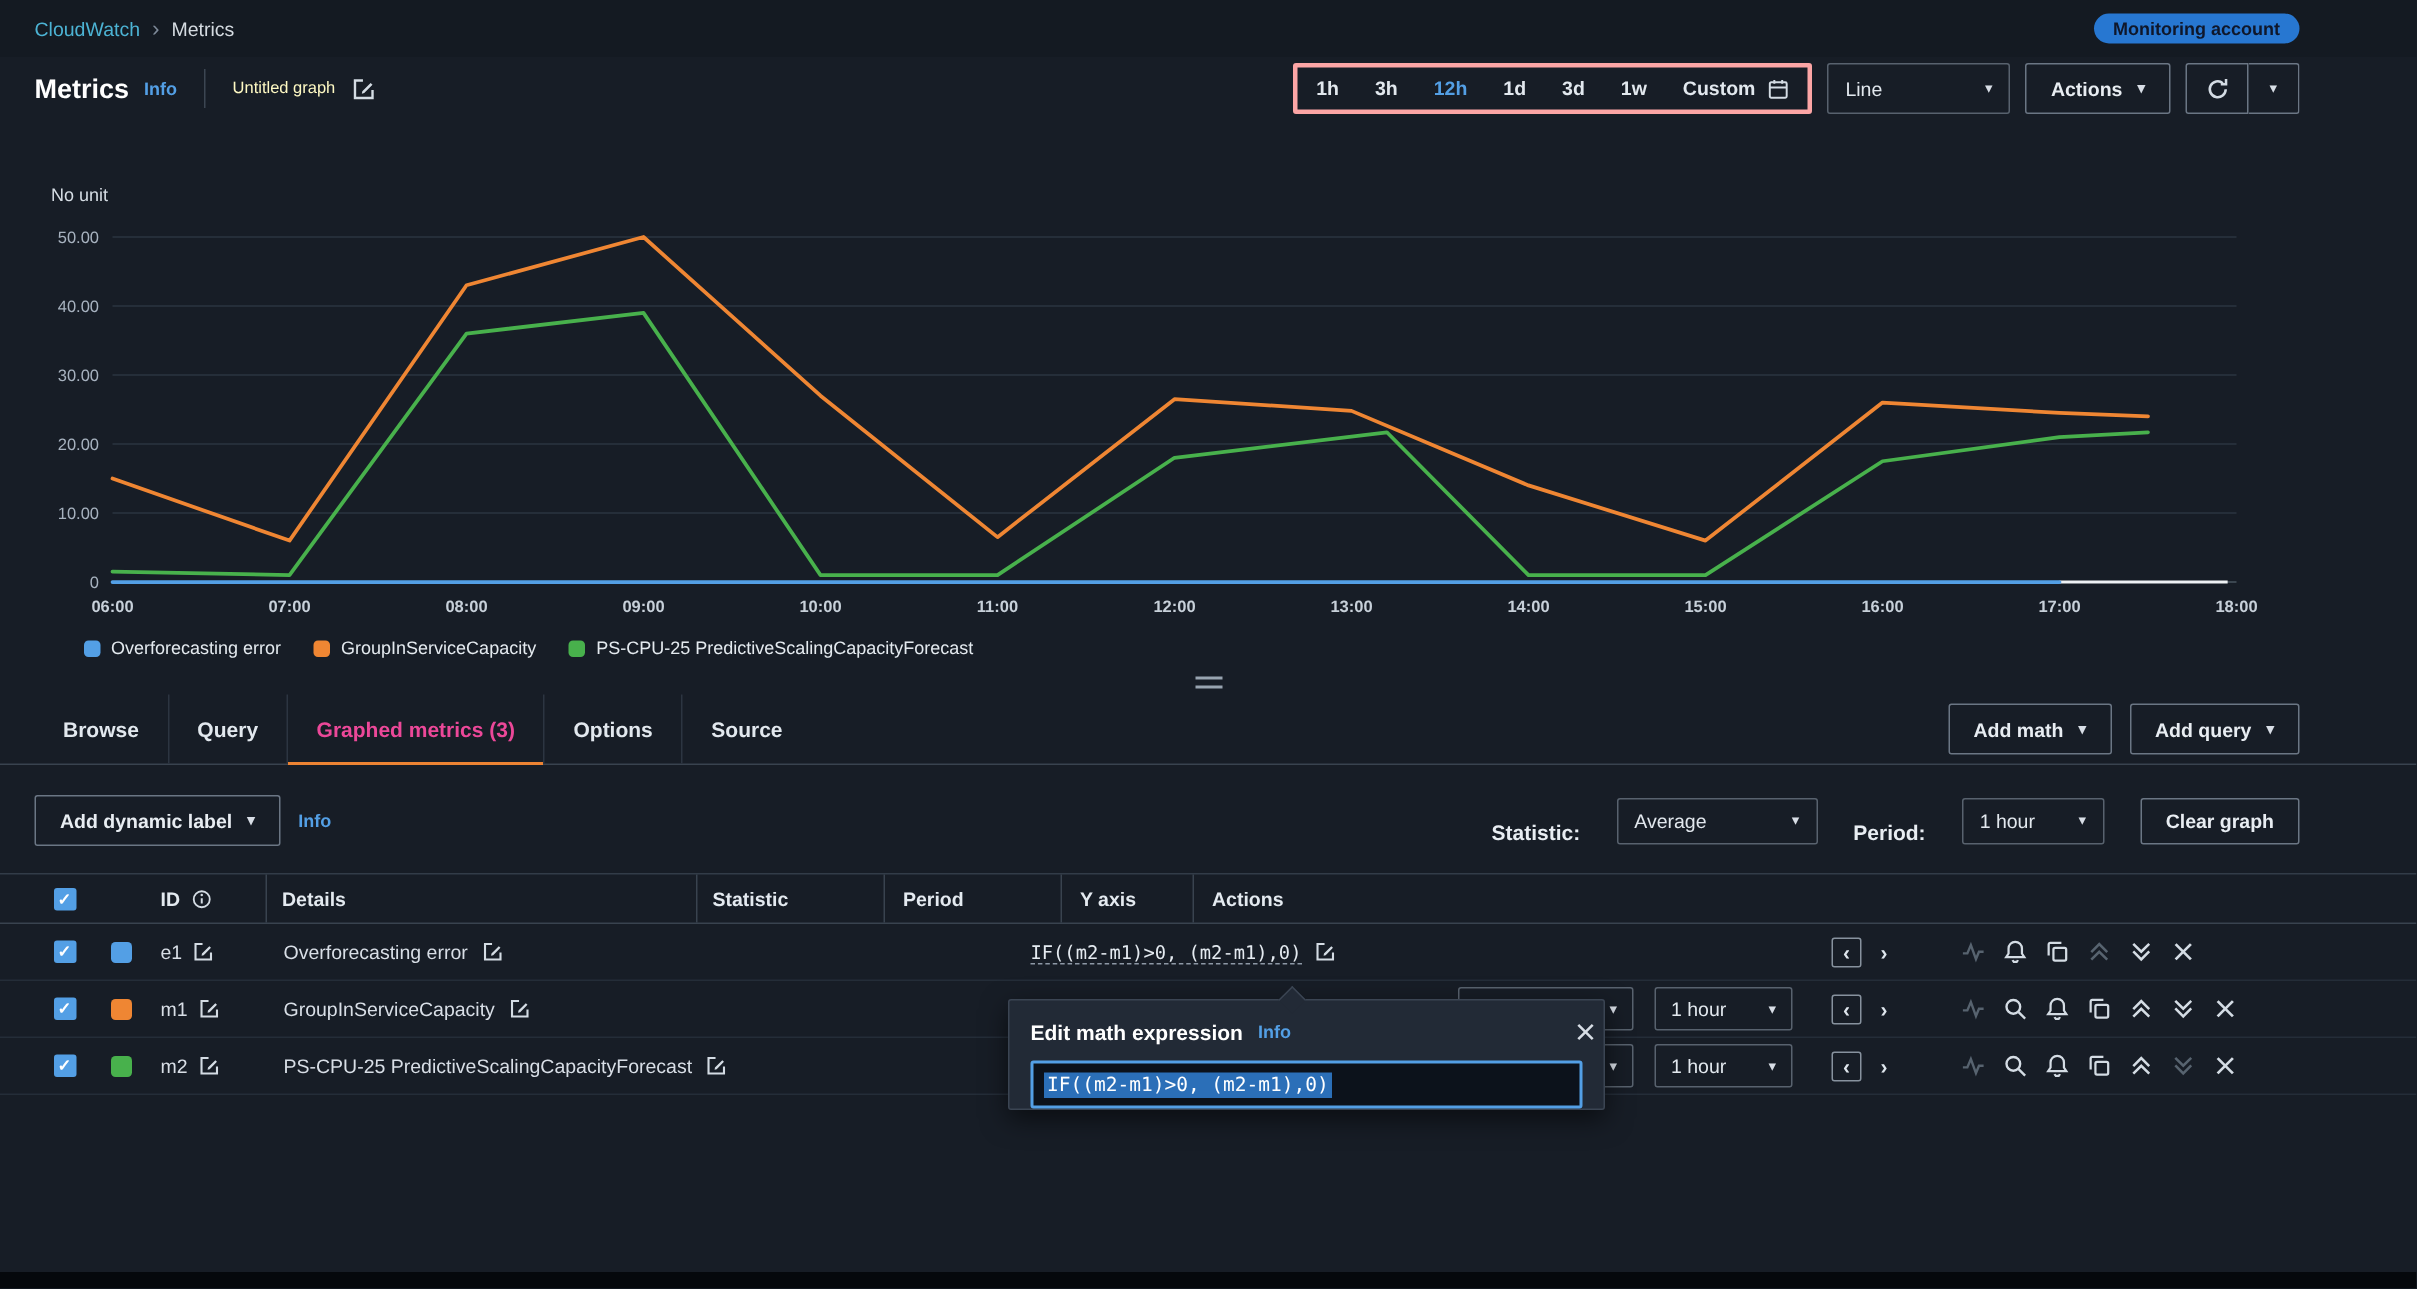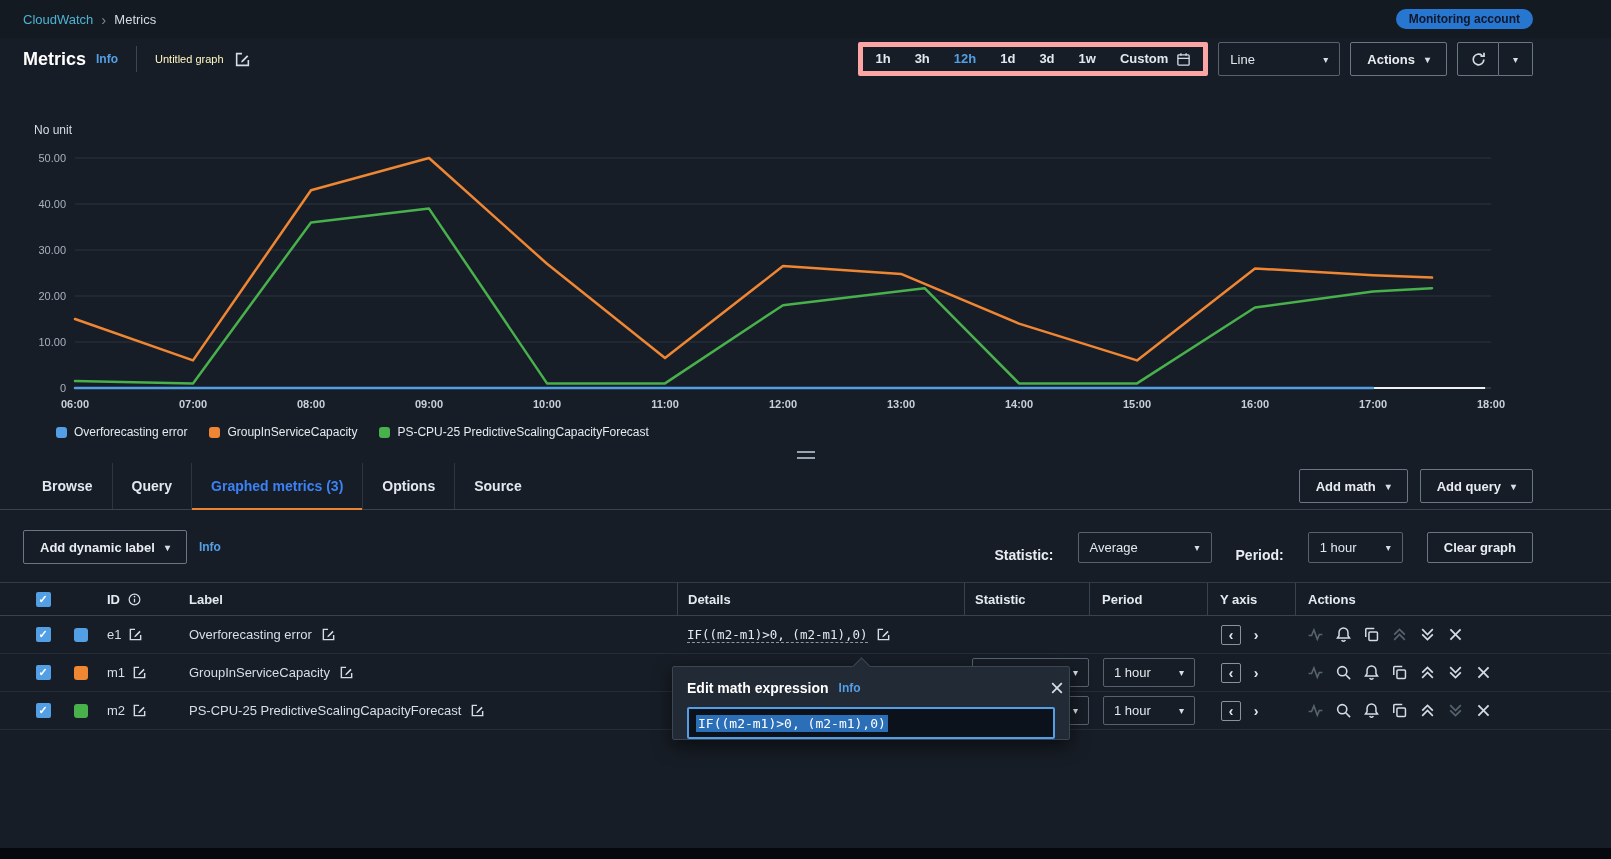--- a/index.html
+++ b/index.html
@@ -11,21 +11,21 @@
   .crumb-link{color:#4cb3d4;font-size:13px;cursor:pointer}
   .crumb-sep{color:#7d8998;font-size:15px;line-height:1}
   .crumb-cur{color:#d5dbe1;font-size:13px}
   .badge{margin-left:auto;background:#2777d1;color:#0f172a;font-weight:700;font-size:12px;padding:3px 13px;border-radius:11px;cursor:pointer}
   
   .header-bar{height:42px;display:flex;align-items:center;gap:10px;padding:0 78px 0 23px}
   .page-title{font-size:18px;font-weight:700;color:#fff}
   .v-div{width:1px;height:26px;background:#3c4652;margin:0 8px}
   .graph-name{font-size:11px;color:#fef9c3}
   .controls{margin-left:auto;display:flex;align-items:center;gap:10px}
-  .time-group{display:flex;align-items:center;height:34px;border:5px solid #fca5a5;border-radius:2px}
+  .time-group{display:flex;align-items:center;height:34px;border:3px solid #fca5a5;border-radius:2px}
   .time-item{padding:0 12px;line-height:32px;font-weight:700;color:#e2e8ee;font-size:13px;cursor:pointer;display:inline-flex;align-items:center;gap:8px}
   .time-item.selected{color:#539fe5}
   .select{display:flex;align-items:center;height:34px;border:1px solid #58626e;border-radius:2px;padding:0 11px;gap:10px;cursor:pointer;color:#e2e8ee}
   .caret{font-size:10px;color:#d8dee6;margin-left:auto}
   .btn{display:inline-flex;align-items:center;gap:10px;height:34px;padding:0 16px;border:1px solid #6b7684;border-radius:2px;font-weight:700;color:#e8edf2;cursor:pointer;background:transparent;font-size:13px;white-space:nowrap}
   .split{display:flex}
   .sq{width:42px;height:34px;border:1px solid #6b7684;border-radius:2px 0 0 2px;display:flex;align-items:center;justify-content:center;cursor:pointer}
   .sq2{width:34px;border-left:none;border-radius:0 2px 2px 0}
   .ic{width:17px;height:17px;color:#d4dce4;cursor:pointer;display:inline-block;flex:none}
   .ic svg{display:block;width:100%;height:100%}
@@ -37,21 +37,21 @@
   #chart-svg{display:block;margin-top:38px}
   .legend{display:flex;gap:22px;margin:7px 0 0 56px;align-items:center}
   .legend-item{display:flex;align-items:center;gap:7px;font-size:12px;color:#e4eaef;cursor:pointer}
   .legend-dot{width:11px;height:11px;border-radius:3px;display:inline-block;flex:none}
   .handle{margin:12px auto 0;width:18px;height:8px;border-top:2px solid #98a4b0;border-bottom:2px solid #98a4b0;cursor:row-resize}
   
   .tabs-row{display:flex;align-items:center;padding:0 78px 0 23px;border-bottom:1px solid #39434f;height:47px}
   .tabs{display:flex;height:100%}
   .tab{display:flex;align-items:center;padding:0 19px;font-weight:700;font-size:14px;color:#e2e8ee;position:relative;cursor:pointer}
   .tab:not(:first-child){border-left:1px solid #2c3541}
-  .tab.active{color:#3b82f6}
+  .tab.active{color:#ec4899}
   .tab.active::after{content:'';position:absolute;left:0;right:0;bottom:-1px;height:2px;background:#ec8333}
   .tab-actions{margin-left:auto;display:flex;gap:12px;align-items:center}
   
   .toolbar{display:flex;align-items:center;padding:20px 78px 10px 23px;gap:12px}
   .toolbar-right{margin-left:auto;display:flex;align-items:flex-end;gap:24px}
   .field-label{font-weight:700;font-size:14px;color:#e8edf2}
   
   .metrics-table{margin-top:8px}
   .thead{display:flex;align-items:stretch;height:34px;border-top:1px solid #323c48;border-bottom:1px solid #39434f;font-weight:700;color:#e4eaf0;padding:0 78px 0 23px}
   .trow{display:flex;align-items:center;height:38px;border-bottom:1px solid #242d38;padding:0 78px 0 23px}
@@ -260,21 +260,20 @@
     <span class="col-id">
         <span>ID</span>
         <span class="ic sm static">
           <svg viewBox="0 0 16 16">
             <circle cx="8" cy="8" r="5.7" fill="none" stroke="currentColor" stroke-width="1.3"></circle>
             <line x1="8" y1="7.2" x2="8" y2="11" stroke="currentColor" stroke-width="1.4"></line>
             <circle cx="8" cy="4.9" r=".9" fill="currentColor"></circle>
           </svg>
         </span>
       </span>
-    <span class="col-label">Label</span>
     <span class="col-details">Details</span>
     <span class="col-stat">Statistic</span>
     <span class="col-period">Period</span>
     <span class="col-yaxis">Y axis</span>
     <span class="col-actions">Actions</span>
   </div>
 
   <div class="trow">
     <span class="col-cb">
         <span class="cb"></span>

